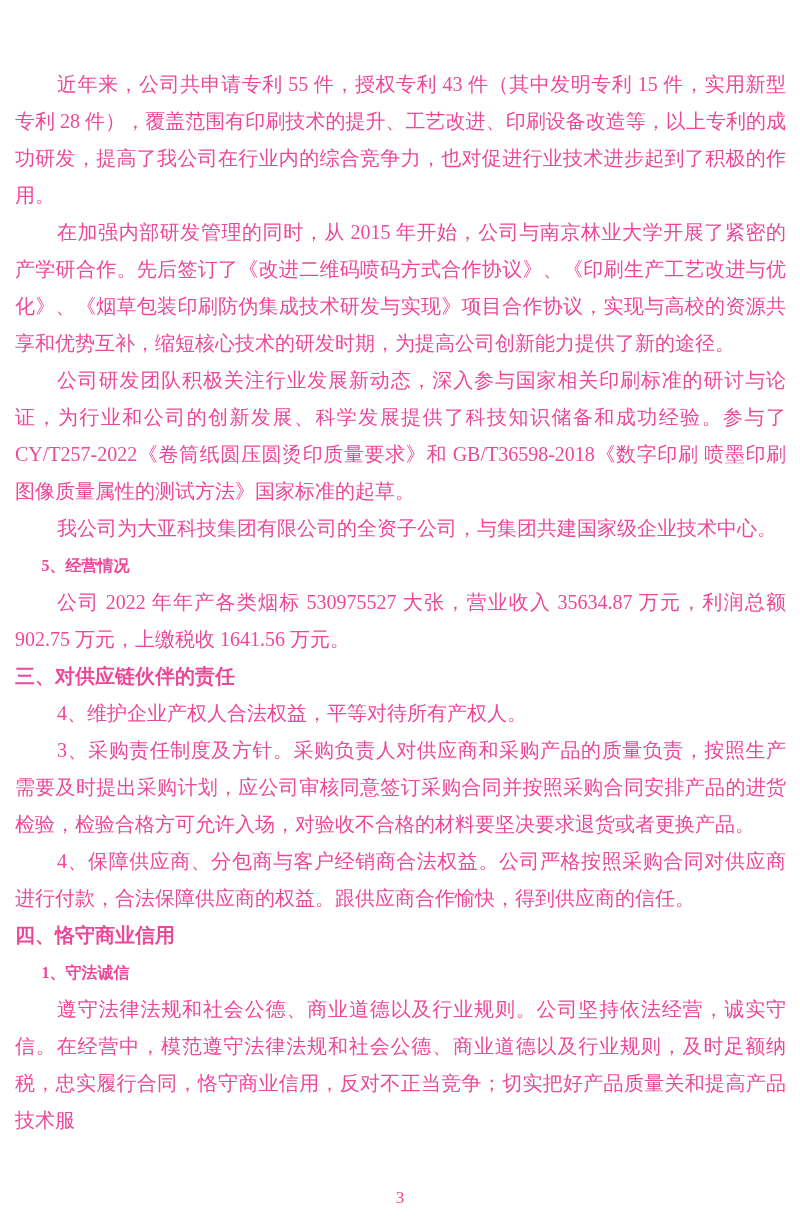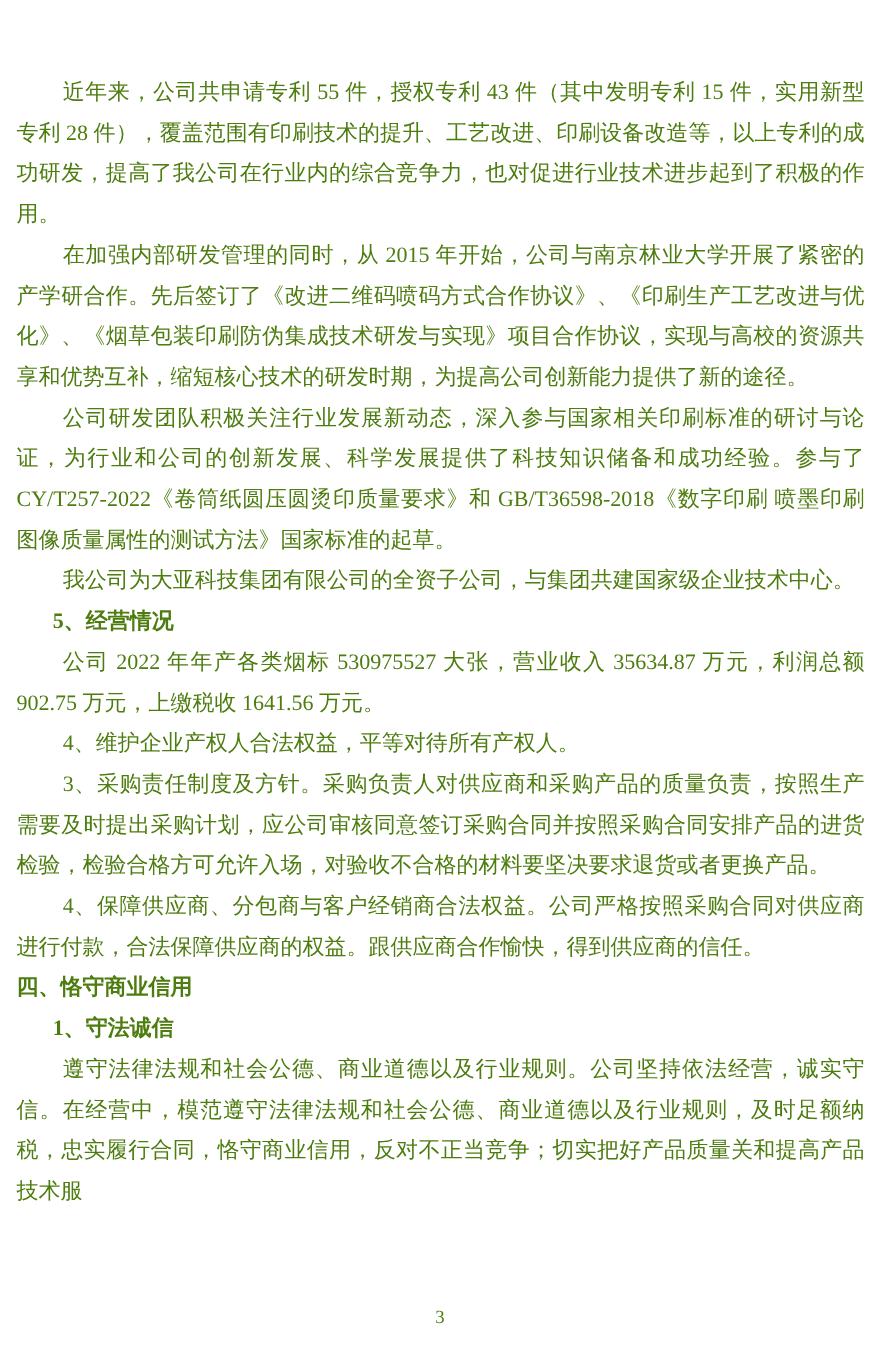--- a/index.html
+++ b/index.html
@@ -5,21 +5,21 @@
   html, body {
     margin: 0;
     padding: 0;
     background: #ffffff;
   }
   .page {
     position: relative;
     width: 800px;
     height: 1229px;
     background: #ffffff;
-    color: #4d7c0f;
+    color: #ec4899;
     font-family: "Liberation Serif", "DejaVu Serif", serif;
     overflow: hidden;
   }
   .content {
     position: absolute;
     left: 15px;
     right: 14px;
     top: 66px;
     font-size: 20px;
     line-height: 37px;
@@ -34,21 +34,21 @@
     margin: 0;
     font-weight: bold;
     text-indent: 0;
     font-size: 20px;
     line-height: 37px;
   }
   .heading-2 {
     margin: 0;
     font-weight: bold;
     text-indent: 1.65em;
-    font-size: 20px;
+    font-size: 16px;
     line-height: 37px;
   }
   .page-number {
     position: absolute;
     left: 0;
     right: 0;
     top: 1188px;
     text-align: center;
     font-size: 17px;
     line-height: 20px;
@@ -58,20 +58,21 @@
 <body>
 
 <div class="page">
   <div class="content">
     <p class="para">近年来，公司共申请专利 55 件，授权专利 43 件（其中发明专利 15 件，实用新型专利 28 件），覆盖范围有印刷技术的提升、工艺改进、印刷设备改造等，以上专利的成功研发，提高了我公司在行业内的综合竞争力，也对促进行业技术进步起到了积极的作用。</p>
     <p class="para">在加强内部研发管理的同时，从 2015 年开始，公司与南京林业大学开展了紧密的产学研合作。先后签订了《改进二维码喷码方式合作协议》、《印刷生产工艺改进与优化》、《烟草包装印刷防伪集成技术研发与实现》项目合作协议，实现与高校的资源共享和优势互补，缩短核心技术的研发时期，为提高公司创新能力提供了新的途径。</p>
     <p class="para">公司研发团队积极关注行业发展新动态，深入参与国家相关印刷标准的研讨与论证，为行业和公司的创新发展、科学发展提供了科技知识储备和成功经验。参与了 CY/T257-2022《卷筒纸圆压圆烫印质量要求》和 GB/T36598-2018《数字印刷 喷墨印刷图像质量属性的测试方法》国家标准的起草。</p>
     <p class="para">我公司为大亚科技集团有限公司的全资子公司，与集团共建国家级企业技术中心。</p>
     <h3 class="heading-2">5、经营情况</h3>
     <p class="para">公司 2022 年年产各类烟标 530975527 大张，营业收入 35634.87 万元，利润总额 902.75 万元，上缴税收 1641.56 万元。</p>
+    <h2 class="heading-1">三、对供应链伙伴的责任</h2>
     <p class="para">4、维护企业产权人合法权益，平等对待所有产权人。</p>
     <p class="para">3、采购责任制度及方针。采购负责人对供应商和采购产品的质量负责，按照生产需要及时提出采购计划，应公司审核同意签订采购合同并按照采购合同安排产品的进货检验，检验合格方可允许入场，对验收不合格的材料要坚决要求退货或者更换产品。</p>
     <p class="para">4、保障供应商、分包商与客户经销商合法权益。公司严格按照采购合同对供应商进行付款，合法保障供应商的权益。跟供应商合作愉快，得到供应商的信任。</p>
     <h2 class="heading-1">四、恪守商业信用</h2>
     <h3 class="heading-2">1、守法诚信</h3>
     <p class="para">遵守法律法规和社会公德、商业道德以及行业规则。公司坚持依法经营，诚实守信。在经营中，模范遵守法律法规和社会公德、商业道德以及行业规则，及时足额纳税，忠实履行合同，恪守商业信用，反对不正当竞争；切实把好产品质量关和提高产品技术服</p>
   </div>
   <div class="page-number">3</div>
 </div>
 

